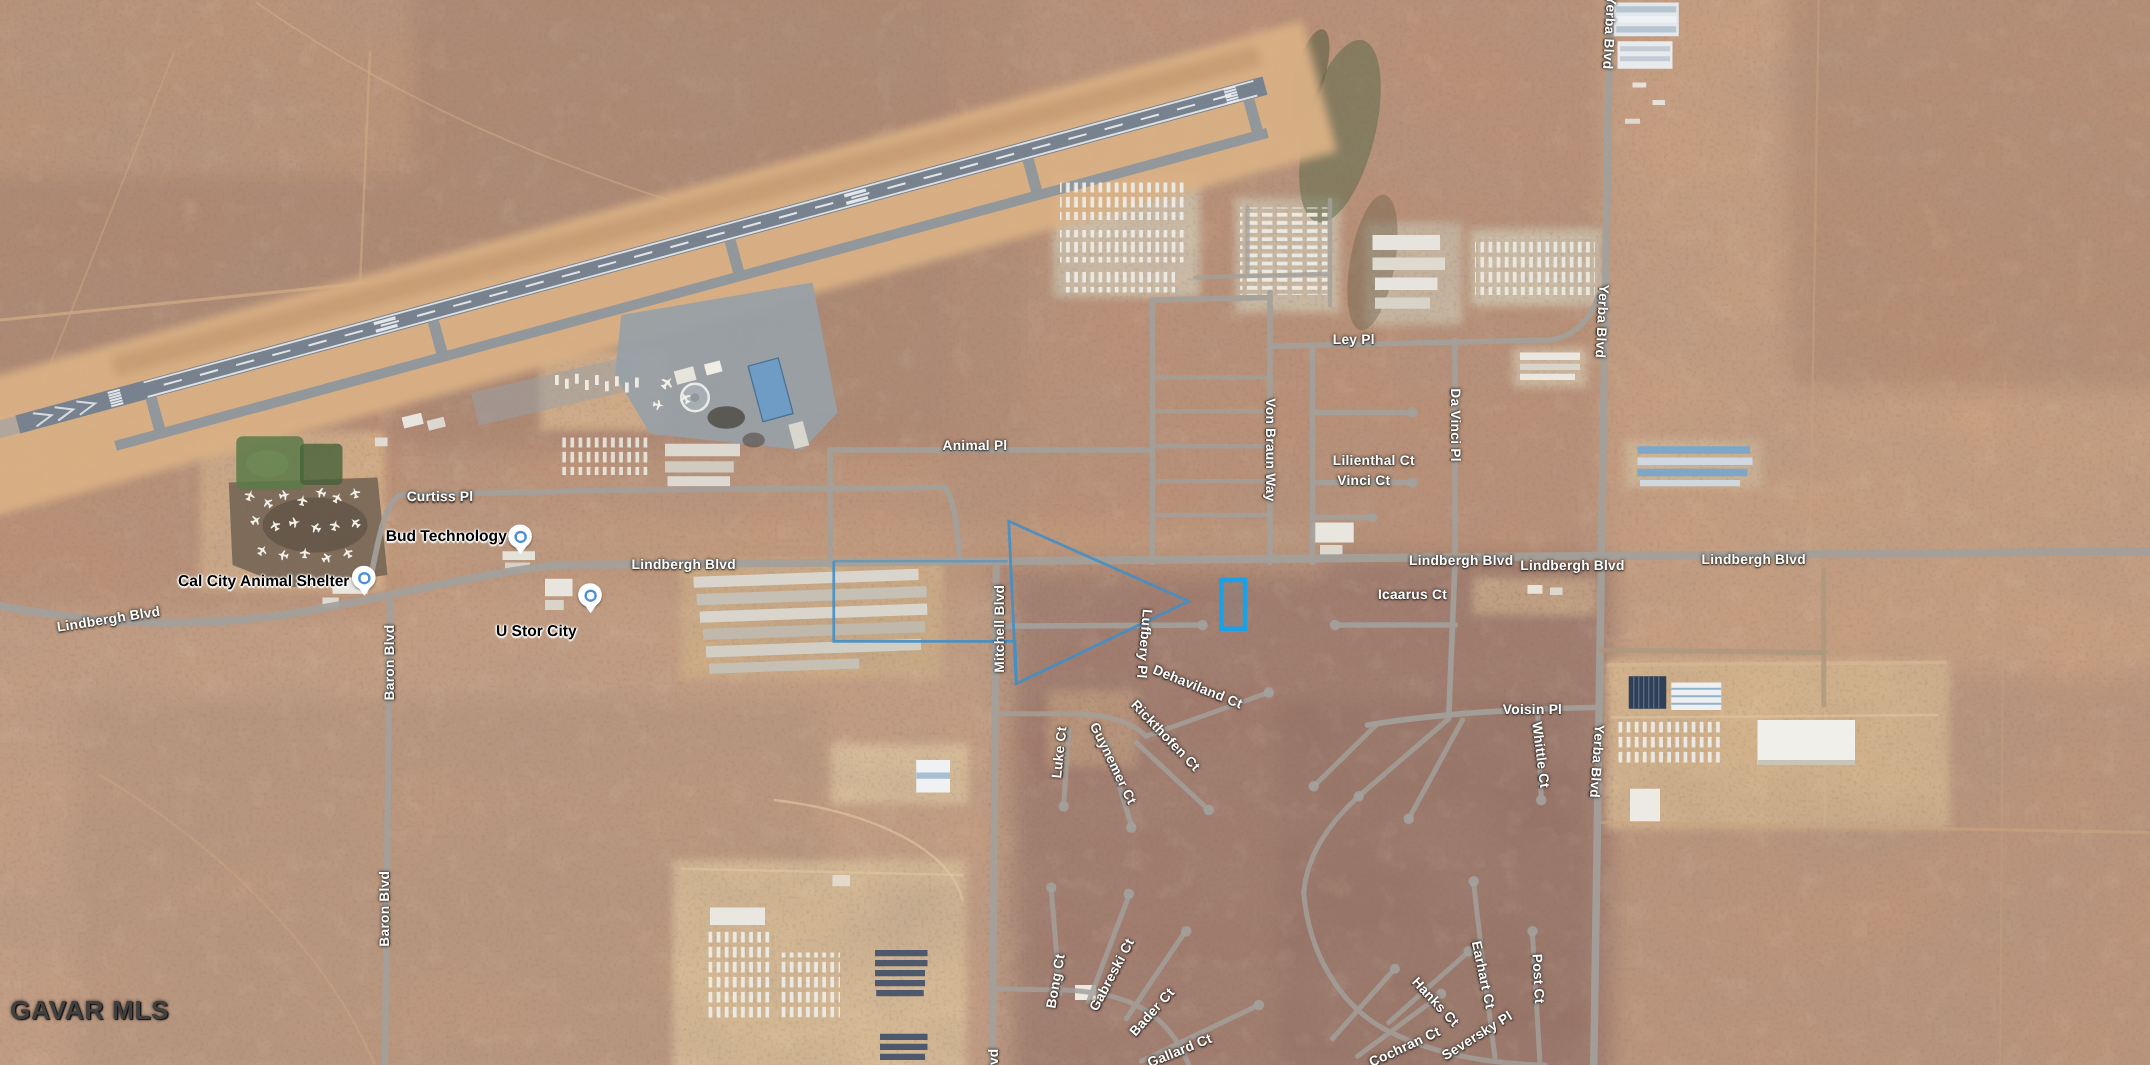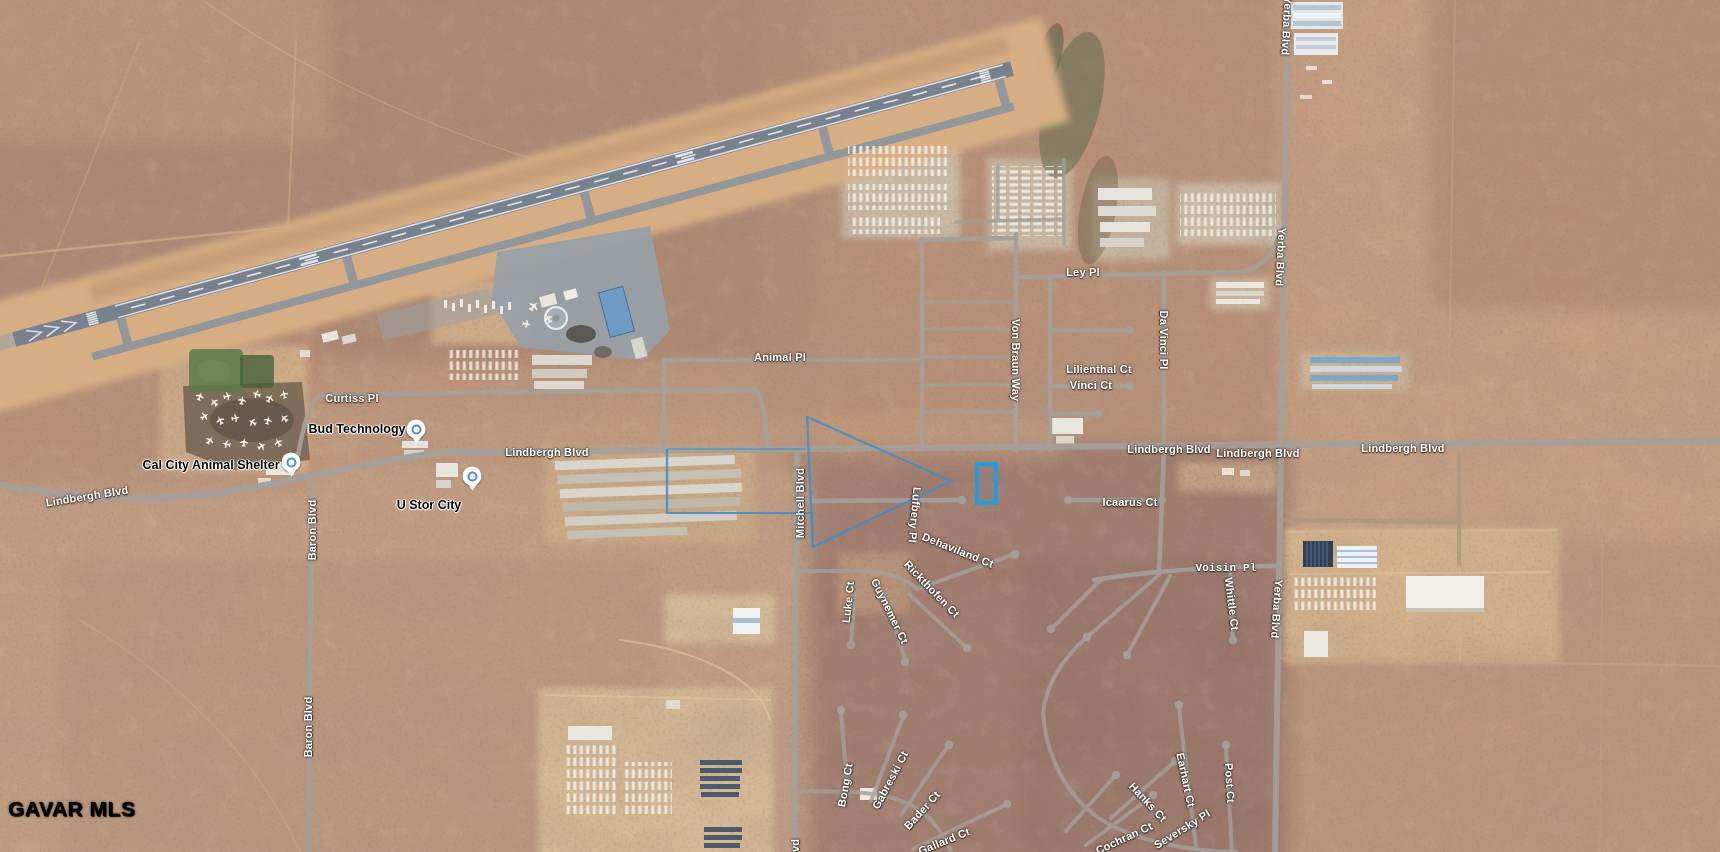--- a/index.html
+++ b/index.html
@@ -29,21 +29,21 @@
   .poi-marker::after{
     content:'';position:absolute;left:4.5px;top:4.5px;right:4.5px;bottom:4.5px;
     border:2.5px solid #4a90d9;border-radius:50%;background:#fff;box-sizing:border-box;
   }
   .poi-marker::before{
     content:'';position:absolute;left:50%;bottom:-5px;transform:translateX(-50%);
     border:5px solid transparent;border-top:7px solid #fff;border-bottom:0;
   }
   .watermark{
     position:absolute;left:8px;top:797px;
-    font:700 21px "Liberation Sans",sans-serif;color:#000000;letter-spacing:.5px;
+    font:700 21px "Liberation Sans",sans-serif;color:#404040;letter-spacing:.5px;
     text-shadow:1px 1px 1px rgba(0,0,0,.9),0 0 3px rgba(0,0,0,.7);
   }
 </style>
 </head>
 <body>
 
 <div class="map-canvas">
 
 <svg class="base" width="1720" height="852" viewBox="0 0 1720 852" xmlns="http://www.w3.org/2000/svg">
   <defs>
@@ -432,22 +432,22 @@
       <div class="street-label" style="left: 1091px; top: 385px; transform: translate(-50%, -50%) rotate(0deg);">Vinci Ct</div>
       <div class="street-label" style="left: 1016px; top: 360px; transform: translate(-50%, -50%) rotate(90deg);">Von Braun Way</div>
       <div class="street-label" style="left: 1164px; top: 340px; transform: translate(-50%, -50%) rotate(90deg);">Da Vinci Pl</div>
       <div class="street-label" style="left: 1287px; top: 26px; transform: translate(-50%, -50%) rotate(93deg);">Yerba Blvd</div>
       <div class="street-label" style="left: 1281px; top: 257px; transform: translate(-50%, -50%) rotate(93deg);">Yerba Blvd</div>
       <div class="street-label" style="left: 1277px; top: 609px; transform: translate(-50%, -50%) rotate(94deg);">Yerba Blvd</div>
       <div class="street-label" style="left: 312px; top: 530px; transform: translate(-50%, -50%) rotate(-90deg);">Baron Blvd</div>
       <div class="street-label" style="left: 308px; top: 727px; transform: translate(-50%, -50%) rotate(-90deg);">Baron Blvd</div>
       <div class="street-label" style="left: 800px; top: 503px; transform: translate(-50%, -50%) rotate(-90deg);">Mitchell Blvd</div>
       <div class="street-label" style="left: 795px; top: 874px; transform: translate(-50%, -50%) rotate(-90deg);">Mitchell Blvd</div>
-      <div class="street-label" style="left: 1130px; top: 502px; transform: translate(-50%, -50%) rotate(0deg);">Icaarus Ct</div>
-      <div class="street-label" style="left: 1226px; top: 568px; transform: translate(-50%, -50%) rotate(0deg); font-family: Liberation Mono, monospace;">Voisin Pl</div>
+      <div class="street-label" style="left: 1130px; top: 476px; transform: translate(-50%, -50%) rotate(0deg);">Icaarus Ct</div>
+      <div class="street-label" style="left: 1226px; top: 568px; transform: translate(-50%, -50%) rotate(0deg);">Voisin Pl</div>
       <div class="street-label" style="left: 1232px; top: 604px; transform: translate(-50%, -50%) rotate(83deg);">Whittle Ct</div>
       <div class="street-label" style="left: 915px; top: 515px; transform: translate(-50%, -50%) rotate(95deg);">Lufbery Pl</div>
       <div class="street-label" style="left: 958px; top: 550px; transform: translate(-50%, -50%) rotate(22deg);">Dehaviland Ct</div>
       <div class="street-label" style="left: 932px; top: 589px; transform: translate(-50%, -50%) rotate(46deg);">Rickthofen Ct</div>
       <div class="street-label" style="left: 890px; top: 611px; transform: translate(-50%, -50%) rotate(64deg);">Guynemer Ct</div>
       <div class="street-label" style="left: 848px; top: 602px; transform: translate(-50%, -50%) rotate(-84deg);">Luke Ct</div>
       <div class="street-label" style="left: 845px; top: 785px; transform: translate(-50%, -50%) rotate(-80deg);">Bong Ct</div>
       <div class="street-label" style="left: 890px; top: 780px; transform: translate(-50%, -50%) rotate(-62deg);">Gabreski Ct</div>
       <div class="street-label" style="left: 922px; top: 810px; transform: translate(-50%, -50%) rotate(-48deg);">Bader Ct</div>
       <div class="street-label" style="left: 944px; top: 841px; transform: translate(-50%, -50%) rotate(-22deg);">Gallard Ct</div>

